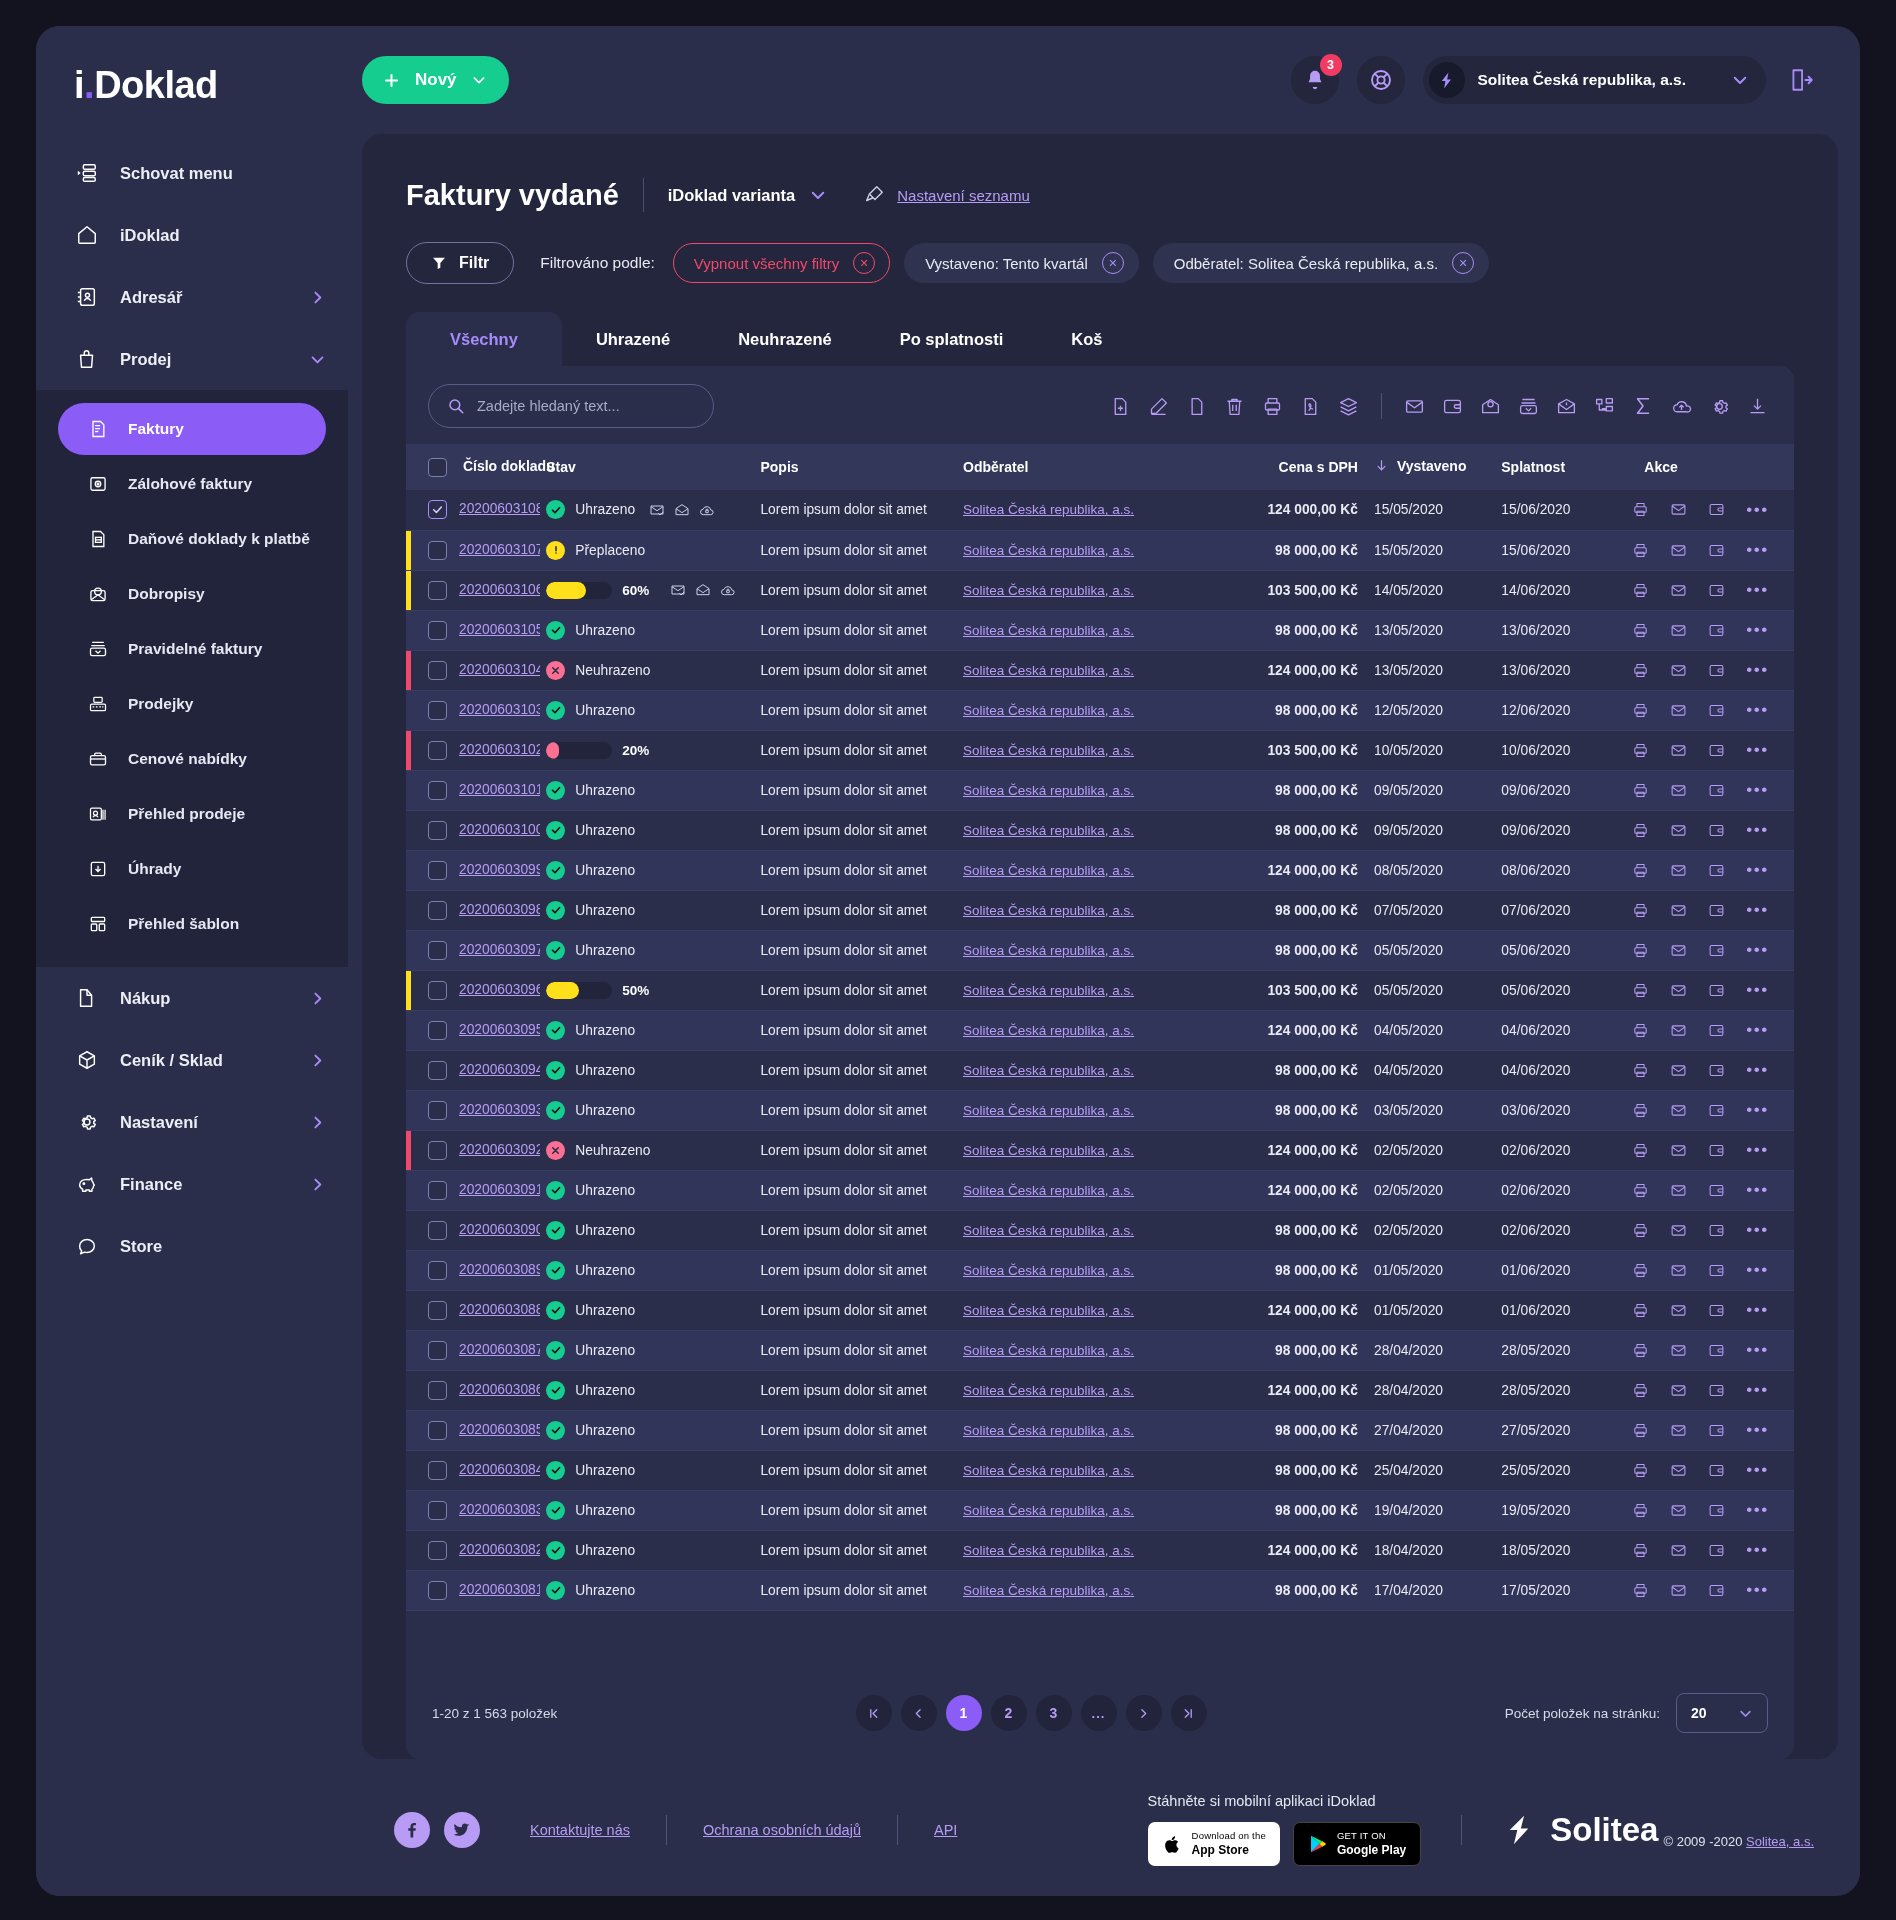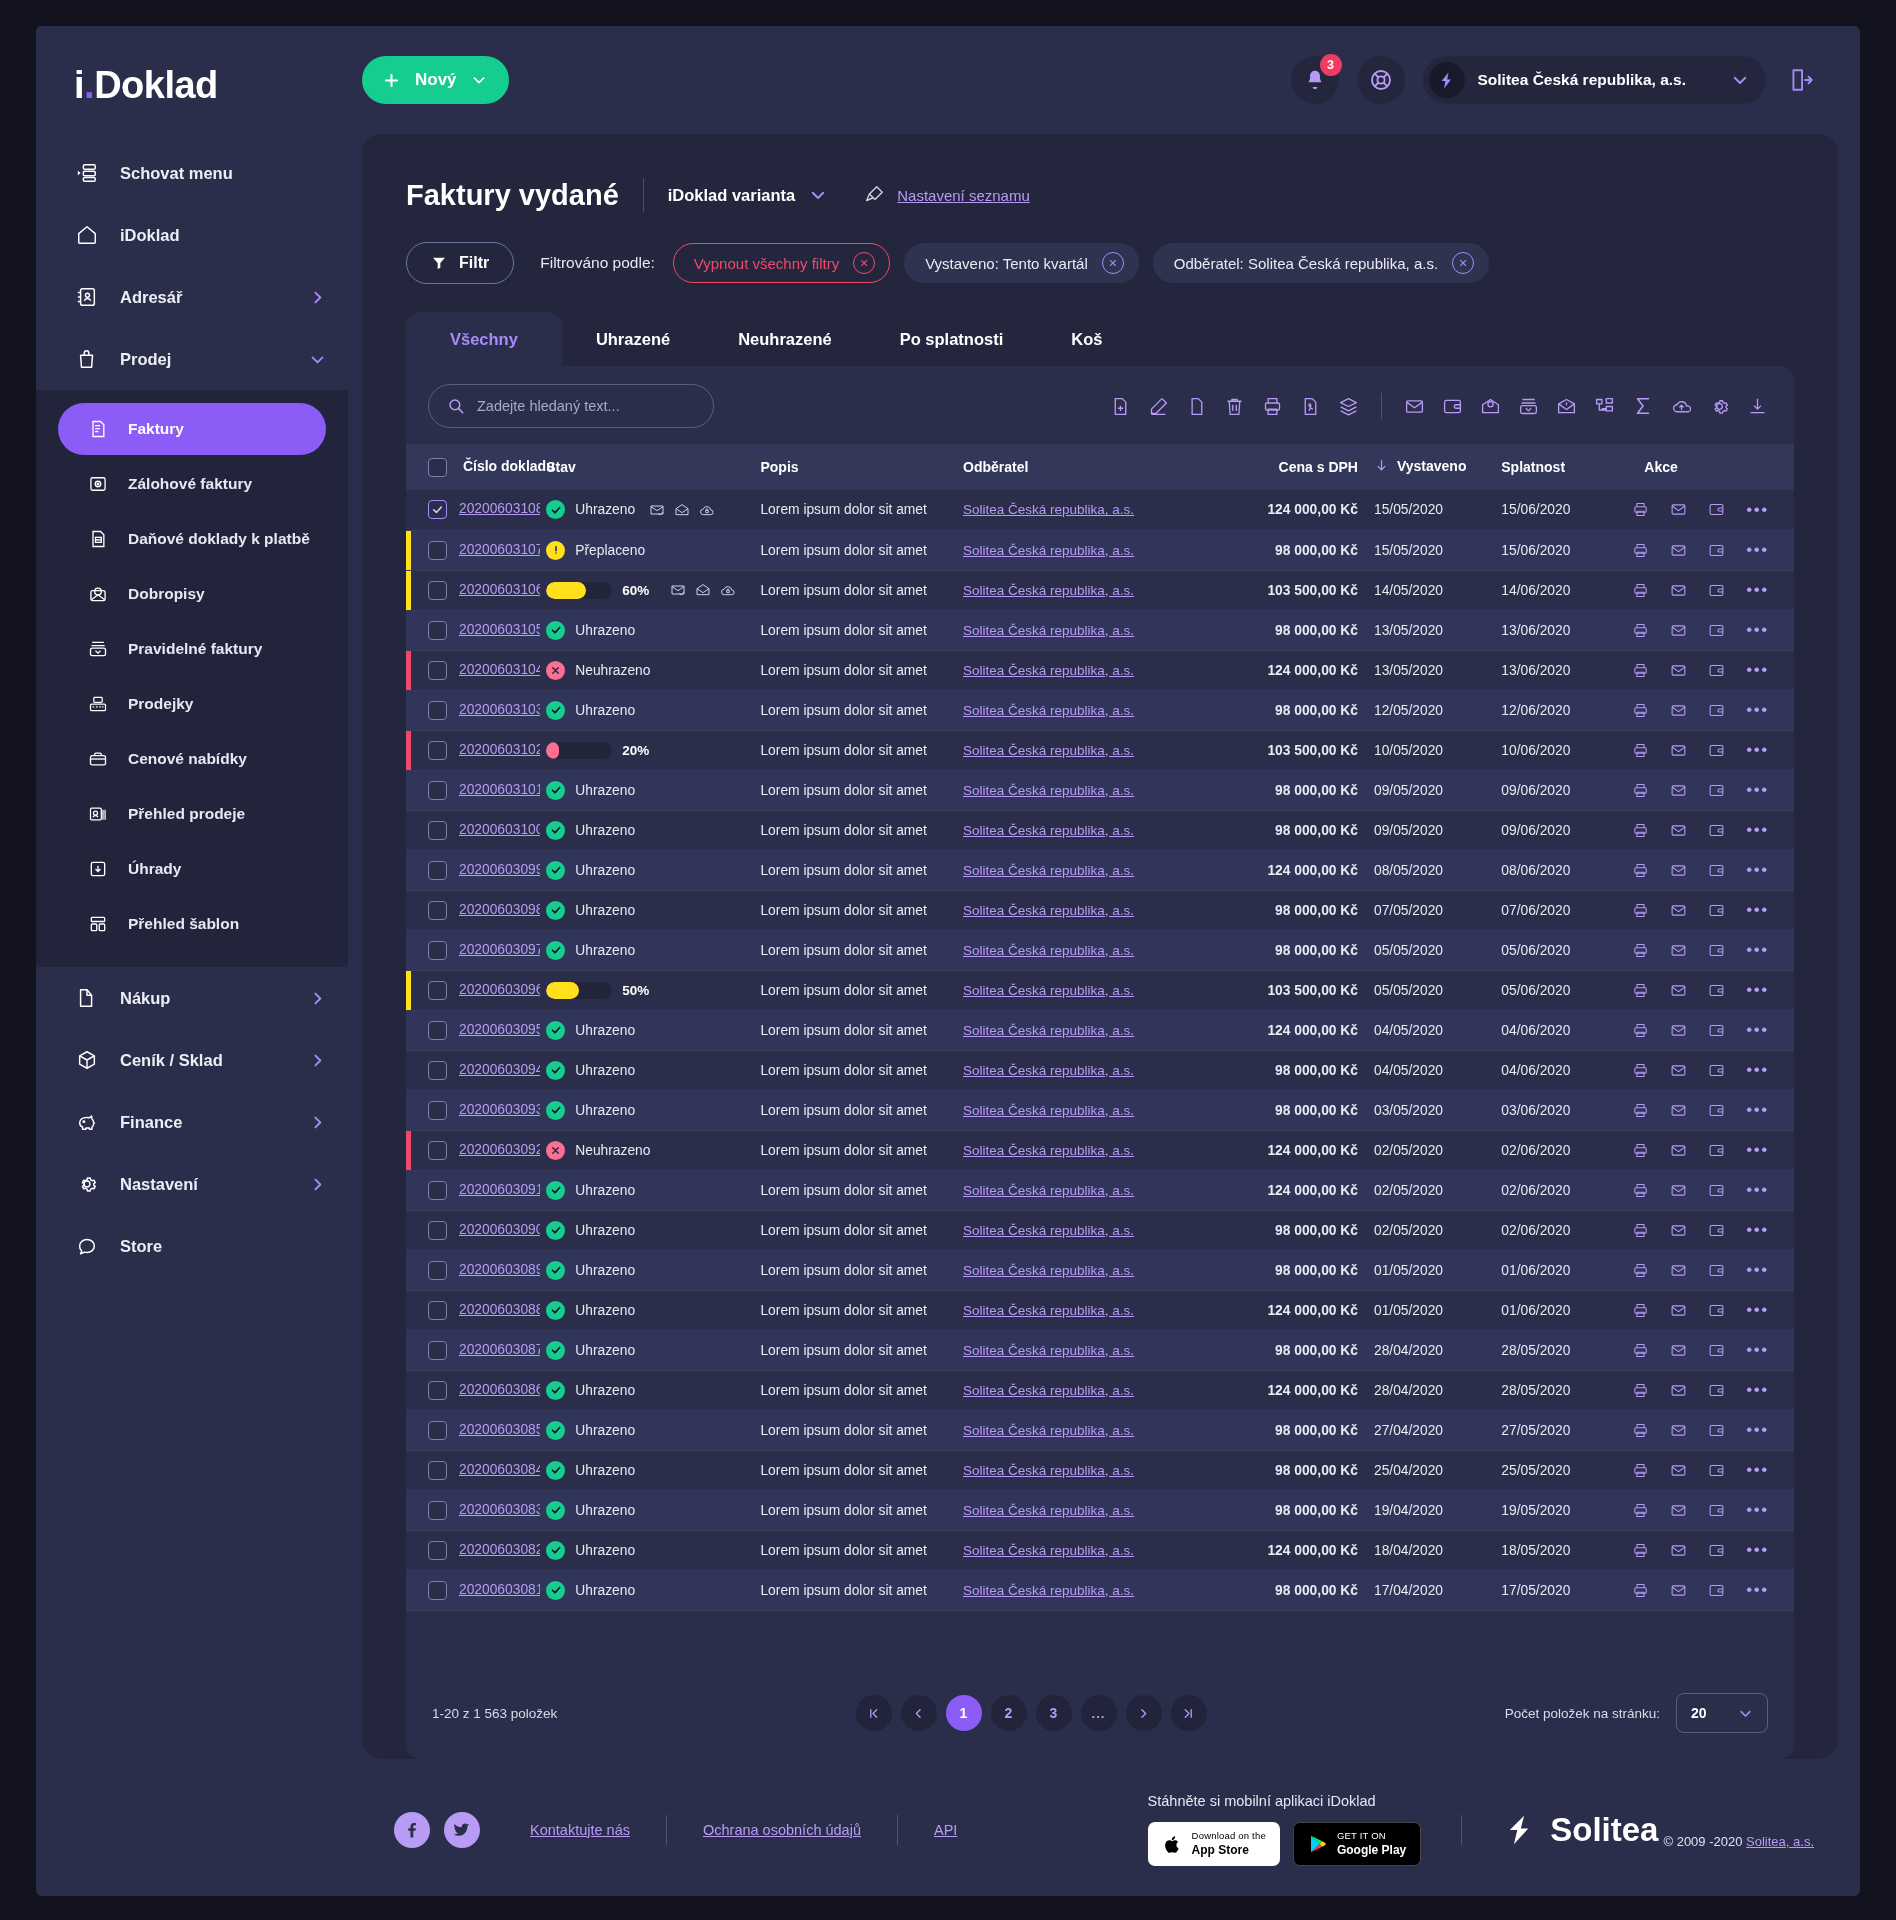--- a/index.html
+++ b/index.html
@@ -6,21 +6,21 @@
   html, body {
     width: 1896px; height: 1920px;
     background: #12131f;
     font-family: "Liberation Sans", sans-serif;
     overflow: hidden;
   }
   .app {
     position: absolute; left: 36px; top: 26px;
     width: 1824px; height: 1870px;
     background: #2b2e4a;
-    border-radius: 6px;
+    border-radius: 24px;
     display: flex;
     overflow: hidden;
   }
   
   .sidebar {
     width: 312px; flex: 0 0 312px;
     background: #2b2e4a;
     padding-top: 0;
     position: relative;
   }
@@ -436,39 +436,39 @@
         <span class="lbl">Ceník / Sklad</span>
         <span class="chev">
           <svg width="17" height="17" viewBox="0 0 24 24" fill="none" stroke="currentColor" stroke-width="2.6" stroke-linecap="round" stroke-linejoin="round">
               <path d="M9 5l7 7-7 7"></path>
             </svg>
         </span>
       </div>
       <div class="nav-item">
         <span class="ico">
           <svg width="22" height="22" viewBox="0 0 24 24" fill="none" stroke="#fff" stroke-width="1.6" stroke-linejoin="round">
+              <circle cx="12" cy="12" r="3.2"></circle>
+              <path d="M19.4 13.5l1.6 1.1-1.5 2.6-1.9-.6a7 7 0 01-1.7 1l-.4 2h-3l-.4-2a7 7 0 01-1.7-1l-1.9.6-1.5-2.6 1.6-1.1a7 7 0 010-2l-1.6-1.1 1.5-2.6 1.9.6a7 7 0 011.7-1l.4-2h3l.4 2a7 7 0 011.7 1l1.9-.6 1.5 2.6-1.6 1.1a7 7 0 010 2z"></path>
+            </svg>
+        </span>
+        <span class="lbl">Nastavení</span>
+        <span class="chev">
+          <svg width="17" height="17" viewBox="0 0 24 24" fill="none" stroke="currentColor" stroke-width="2.6" stroke-linecap="round" stroke-linejoin="round">
+              <path d="M9 5l7 7-7 7"></path>
+            </svg>
+        </span>
+      </div>
+      <div class="nav-item">
+        <span class="ico">
+          <svg width="22" height="22" viewBox="0 0 24 24" fill="none" stroke="#fff" stroke-width="1.6" stroke-linejoin="round">
               <path d="M4 13c0-3.6 3.3-6 7.5-6 1 0 2 .14 2.9.4L17 5.5l.3 3c1 .9 1.7 2 1.7 3.3 0 .6.9.5.9 1.4 0 .7-.9.8-.9 1.4 0 1.2-.6 2.3-1.6 3.1V20h-2.8v-1.6c-.6.1-1.2.2-1.9.2s-1.3-.1-1.9-.2V20H7.2v-2.3C5.3 16.6 4 14.9 4 13z"></path>
               <circle cx="8.6" cy="11.6" r=".8" fill="#fff"></circle>
             </svg>
         </span>
         <span class="lbl">Finance</span>
-        <span class="chev">
-          <svg width="17" height="17" viewBox="0 0 24 24" fill="none" stroke="currentColor" stroke-width="2.6" stroke-linecap="round" stroke-linejoin="round">
-              <path d="M9 5l7 7-7 7"></path>
-            </svg>
-        </span>
-      </div>
-      <div class="nav-item">
-        <span class="ico">
-          <svg width="22" height="22" viewBox="0 0 24 24" fill="none" stroke="#fff" stroke-width="1.6" stroke-linejoin="round">
-              <circle cx="12" cy="12" r="3.2"></circle>
-              <path d="M19.4 13.5l1.6 1.1-1.5 2.6-1.9-.6a7 7 0 01-1.7 1l-.4 2h-3l-.4-2a7 7 0 01-1.7-1l-1.9.6-1.5-2.6 1.6-1.1a7 7 0 010-2l-1.6-1.1 1.5-2.6 1.9.6a7 7 0 011.7-1l.4-2h3l.4 2a7 7 0 011.7 1l1.9-.6 1.5 2.6-1.6 1.1a7 7 0 010 2z"></path>
-            </svg>
-        </span>
-        <span class="lbl">Nastavení</span>
         <span class="chev">
           <svg width="17" height="17" viewBox="0 0 24 24" fill="none" stroke="currentColor" stroke-width="2.6" stroke-linecap="round" stroke-linejoin="round">
               <path d="M9 5l7 7-7 7"></path>
             </svg>
         </span>
       </div>
       <div class="nav-item">
         <span class="ico">
           <svg width="22" height="22" viewBox="0 0 24 24" fill="none" stroke="#fff" stroke-width="1.6" stroke-linejoin="round">
               <path d="M20 12c0 4-3.6 7-8 7a9.5 9.5 0 01-2.6-.35L5 20.5l1.2-3A6.6 6.6 0 014 12c0-4 3.6-7 8-7s8 3 8 7z"></path>

